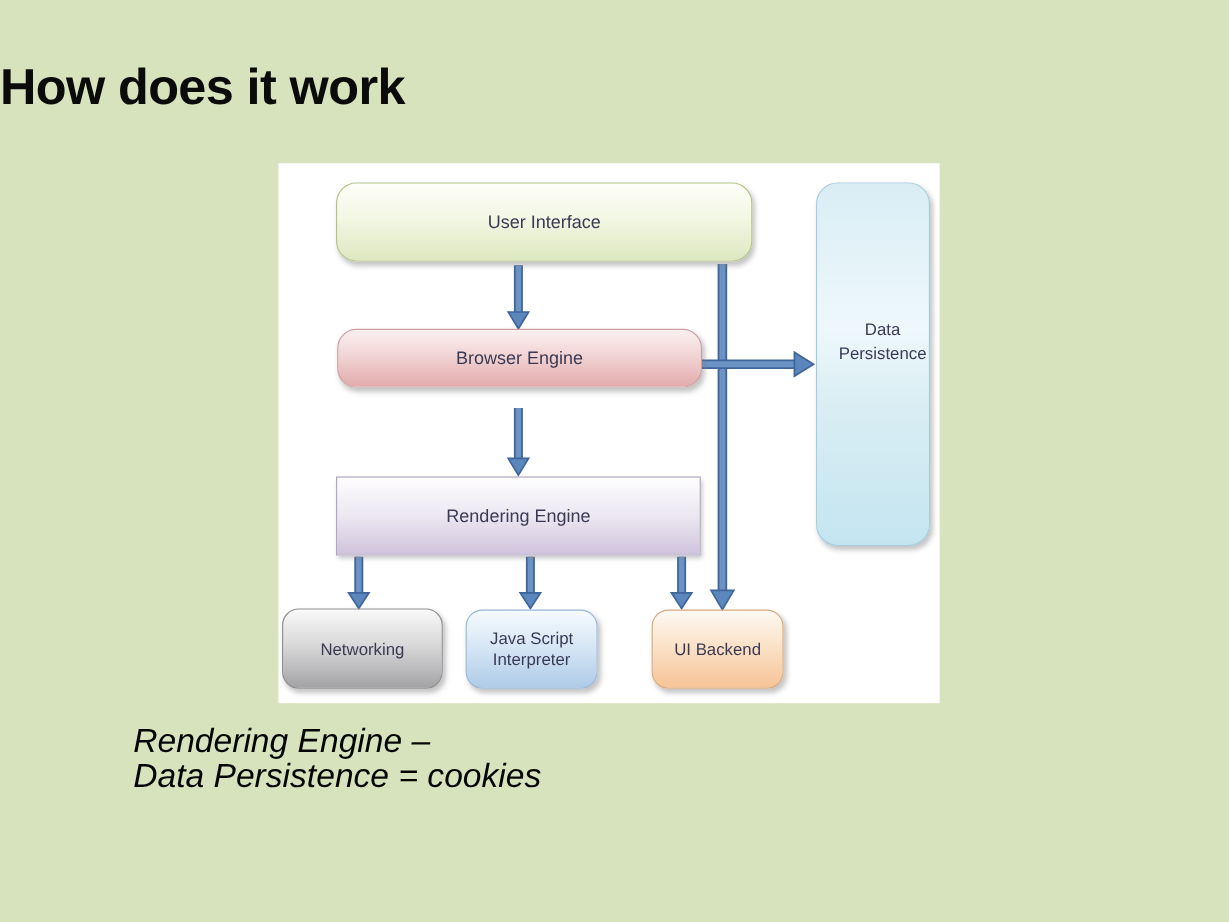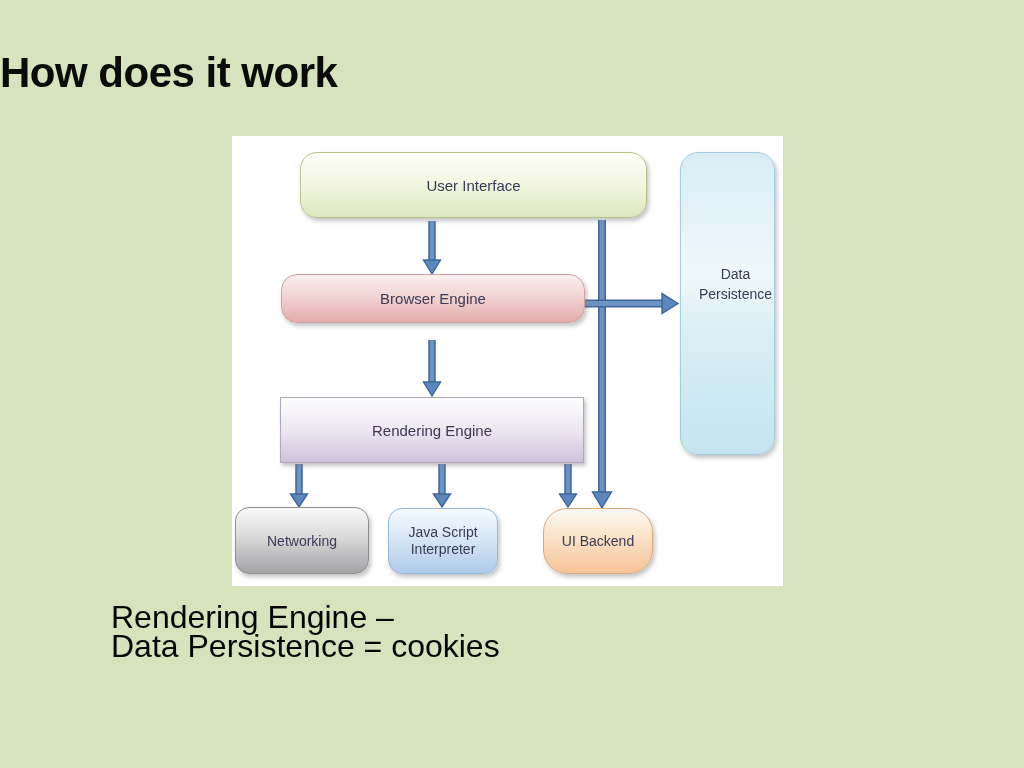--- a/index.html
+++ b/index.html
@@ -35,21 +35,20 @@
     color: #3a3a55;
     box-shadow: 2px 3px 4px rgba(125,125,125,0.45);
   }
   .box span { display: block; }
   .box-user-interface {
     left: 48px; top: 16px; width: 347px; height: 66px;
     border-radius: 17px;
     border: 1px solid #b4c489;
     background: linear-gradient(180deg, #fdfef8 0%, #f3f7e4 45%, #dde7bf 100%);
     font-size: 15px;
-    margin-left: 20px;
   }
   .box-browser-engine {
     left: 49px; top: 138px; width: 304px; height: 49px;
     border-radius: 16px;
     border: 1px solid #cd9fa1;
     background: linear-gradient(180deg, #fbf0f0 0%, #f2d4d4 45%, #e2abac 100%);
     font-size: 15px;
   }
   .box-rendering-engine {
     left: 48px; top: 261px; width: 304px; height: 66px;
@@ -69,42 +68,43 @@
     left: 156px; top: 372px; width: 110px; height: 66px;
     border-radius: 14px;
     border: 1px solid #99b7d7;
     background: linear-gradient(180deg, #f5fafd 0%, #d8e7f5 45%, #aecbe8 100%);
     font-size: 14px;
     line-height: 1.25;
   }
   .box-js-interpreter span { width: 86px; }
   .box-ui-backend {
     left: 311px; top: 372px; width: 110px; height: 66px;
-    border-radius: 24px;
+    border-radius: 14px;
     border: 1px solid #d9ab7f;
     background: linear-gradient(180deg, #fdf9f3 0%, #fbe2c8 45%, #f6c397 100%);
     font-size: 14px;
   }
   .box-data-persistence {
     left: 448px; top: 16px; width: 95px; height: 303px;
     border-radius: 18px;
     border: 1px solid #a5cddd;
     background: linear-gradient(180deg, #d9edf5 0%, #eef8fb 40%, #daeef4 60%, #c4e5f0 100%);
     font-size: 14px;
     line-height: 1.4;
     padding-bottom: 38px;
     padding-left: 16px;
   }
   .box-data-persistence span { width: 82px; }
   .notes {
     position: absolute;
     left: 111px; top: 603px; width: 840px;
-    font-size: 32px;
+    font-size: 28px;
     line-height: 29px;
     color: #050505;
+    font-style: italic;
   }
   .note-indent { padding-left: 101px; }
 </style>
 </head>
 <body style="background: rgb(215, 227, 189);">
 
 <h1 class="title">How does it work</h1>
 
 <div class="panel">
 

